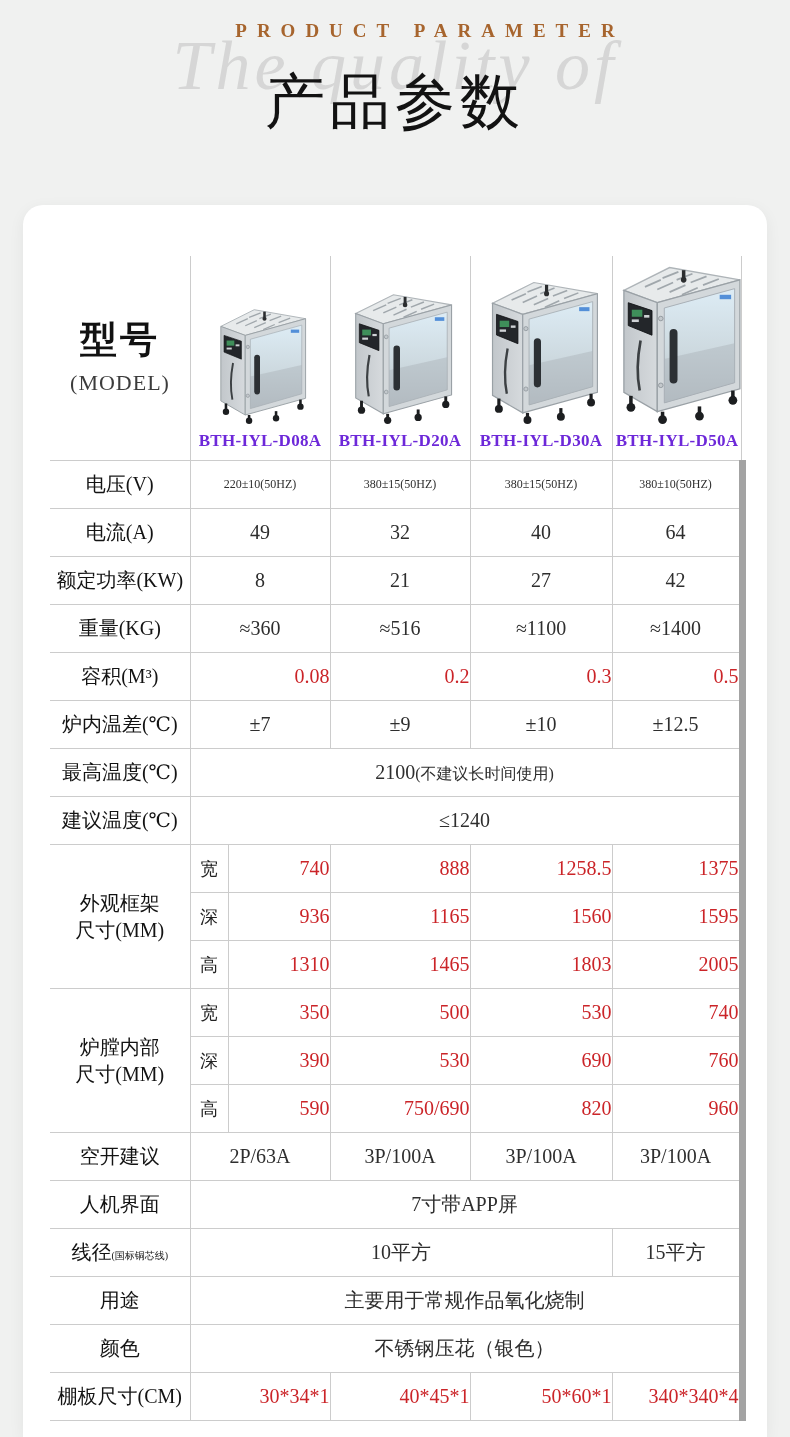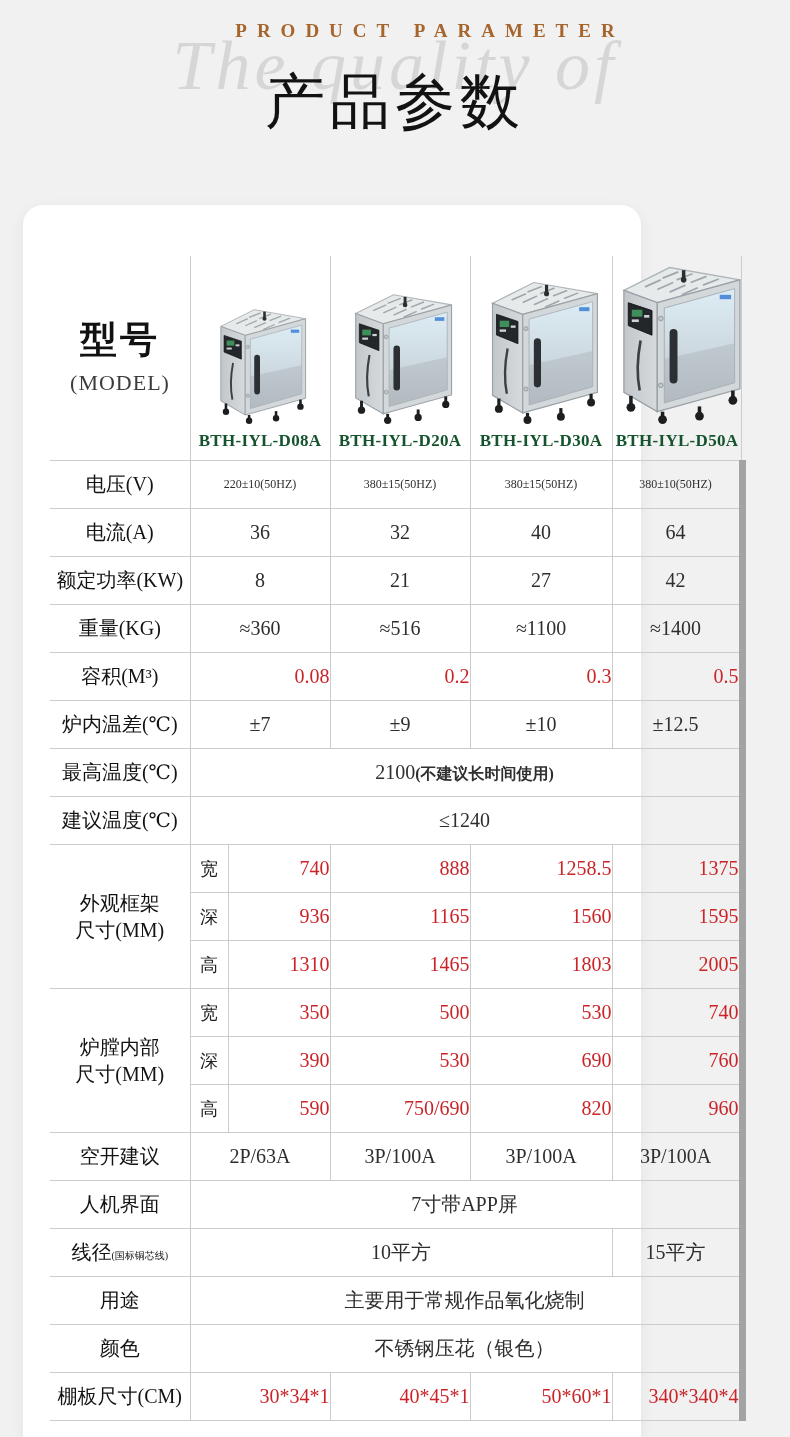--- a/index.html
+++ b/index.html
@@ -19,52 +19,52 @@
     position:absolute;top:26px;left:0;width:100%;text-align:center;
     font-style:italic;font-size:70px;letter-spacing:4px;
     color:rgba(110,110,110,0.20);white-space:nowrap;
   }
   .big-title{
     position:absolute;top:62px;left:0;width:100%;text-align:center;
     font-size:60px;font-weight:normal;letter-spacing:5px;color:#121212;
   }
   
   .card{
-    position:absolute;left:23px;top:205px;width:618px;height:1232px;
+    position:absolute;left:23px;top:205px;width:744px;height:1232px;
     background:#ffffff;border-radius:20px 20px 0 0;
     box-shadow:0 4px 16px rgba(0,0,0,0.06);
   }
   
   table.spec{
     position:absolute;left:27px;top:0;width:692px;
     border-collapse:collapse;table-layout:fixed;
   }
   td{padding:0;text-align:center;vertical-align:middle;}
   tr.data-row{height:48px;}
   tr.data-row td{border-top:1px solid #cccccc;}
   tr.last td{border-bottom:1px solid #cccccc;}
   td.bl{border-left:1px solid #cccccc;}
   td.br{border-right:7px solid #a3a3a3;}
   .c-label{font-weight:normal;font-size:20px;color:#131313;line-height:1.35;}
   .c-label .paren-sm{font-size:10px;}
   .c-sub{font-size:18px;color:#222;}
   .c-val{font-size:20px;color:#2e2e2e;}
   .c-val.small{font-size:12px;}
   .c-val.red{color:#cb2428;text-align:right;}
-  .v-paren{font-size:16px;font-weight:bold;}
+  .v-paren{font-size:16px;}
   
   tr.model-row{height:255px;}
   tr.model-row td{border:none;position:relative;}
   .model-head .mh-cn{font-size:37px;font-weight:bold;letter-spacing:3px;color:#111;}
   .model-head .mh-en{font-size:22px;color:#3c3c3c;letter-spacing:1px;margin-top:5px;}
   .model-head{padding-top:46px;}
   .vdiv{position:absolute;left:0;top:51px;bottom:0;width:1px;background:#cccccc;}
   .vdiv.right{left:auto;right:0;}
   .mwrap{display:flex;flex-direction:column;align-items:center;justify-content:flex-end;height:255px;padding-bottom:9px;box-sizing:border-box;}
-  .caption{font-size:17px;font-weight:bold;color:#14532d;margin-top:7px;letter-spacing:0.3px;white-space:nowrap;}
+  .caption{font-size:17px;font-weight:bold;color:#6d28d9;margin-top:7px;letter-spacing:0.3px;white-space:nowrap;}
   svg.oven{display:block;}
   .m0{width:100px;height:122px;}
   .m1{width:112px;height:138px;}
   .m2{width:122px;height:151px;}
   .m3{width:135px;height:167px;}
   .hidden-defs{position:absolute;width:0;height:0;overflow:hidden;}
 </style>
 </head>
 <body>
 
@@ -186,21 +186,21 @@
       </tr>
     <tr class="data-row">
           <td class="c-label">电压(V)</td>
           <td class="c-val bl small" colspan="2">220±10(50HZ)</td>
           <td class="c-val bl small">380±15(50HZ)</td>
           <td class="c-val bl small">380±15(50HZ)</td>
           <td class="c-val bl small br">380±10(50HZ)</td>
         </tr>
         <tr class="data-row">
           <td class="c-label">电流(A)</td>
-          <td class="c-val bl" colspan="2">36</td>
+          <td class="c-val bl" colspan="2">49</td>
           <td class="c-val bl">32</td>
           <td class="c-val bl">40</td>
           <td class="c-val bl br">64</td>
         </tr>
         <tr class="data-row">
           <td class="c-label">额定功率(KW)</td>
           <td class="c-val bl" colspan="2">8</td>
           <td class="c-val bl">21</td>
           <td class="c-val bl">27</td>
           <td class="c-val bl br">42</td>

